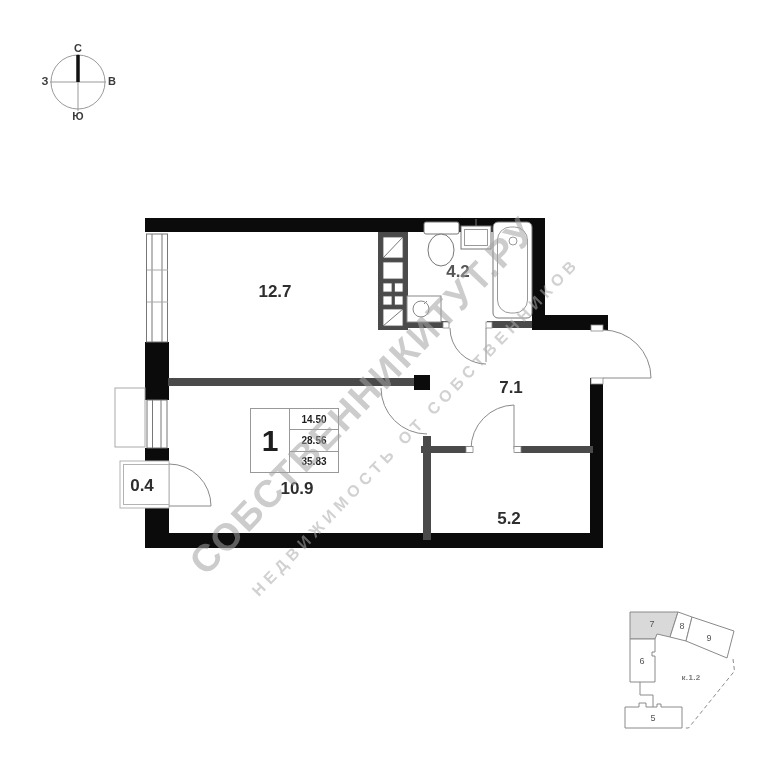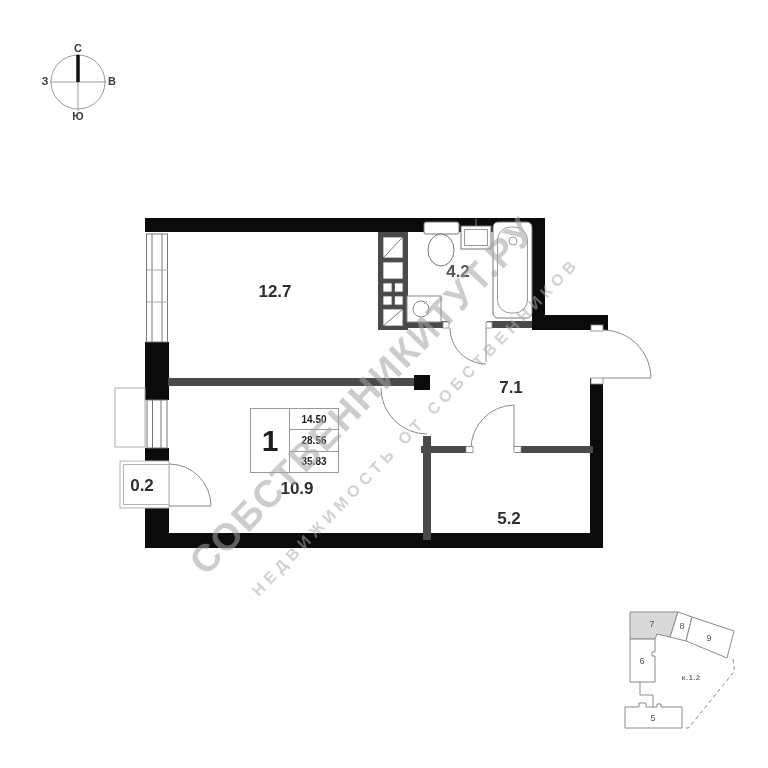--- a/index.html
+++ b/index.html
@@ -181,21 +181,21 @@
   <div class="compass-lbl" style="left:78px;top:48px">С</div>
   <div class="compass-lbl" style="left:112px;top:81px">В</div>
   <div class="compass-lbl" style="left:78px;top:116px">Ю</div>
   <div class="compass-lbl" style="left:45px;top:81px">З</div>
 
   <div class="lbl" style="left:275px;top:292px">12.7</div>
   <div class="lbl" style="left:458px;top:272px;color:#555">4.2</div>
   <div class="lbl" style="left:511px;top:388px">7.1</div>
   <div class="lbl" style="left:509px;top:519px">5.2</div>
   <div class="lbl" style="left:297px;top:489px">10.9</div>
-  <div class="lbl" style="left:142px;top:486px">0.2</div>
+  <div class="lbl" style="left:142px;top:486px">0.4</div>
 
   <div class="sum">
     <div class="sum-n">1</div>
     <div class="sum-rows">
       <div class="sum-row">14.50</div>
       <div class="sum-row">28.56</div>
       <div class="sum-row">35.83</div>
     </div>
   </div>
 

